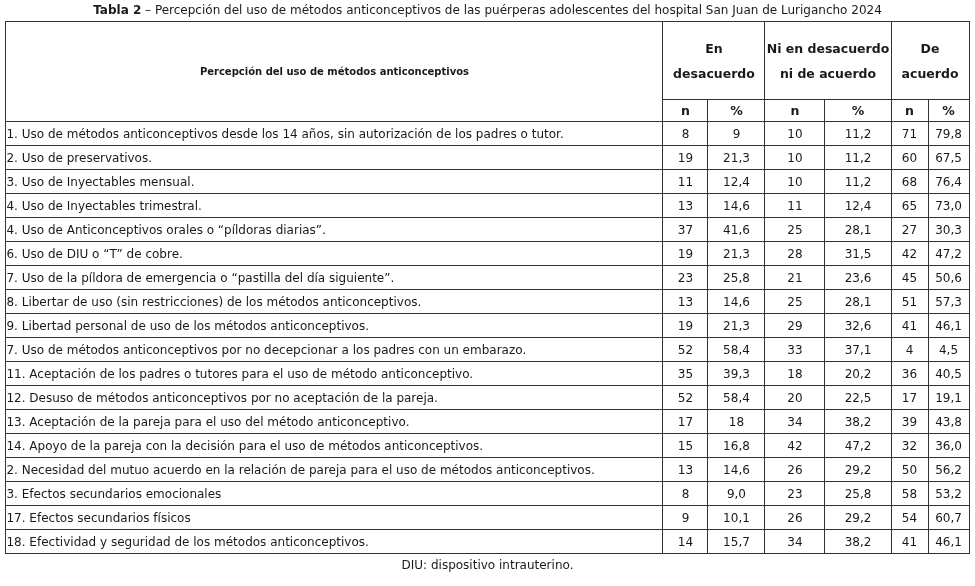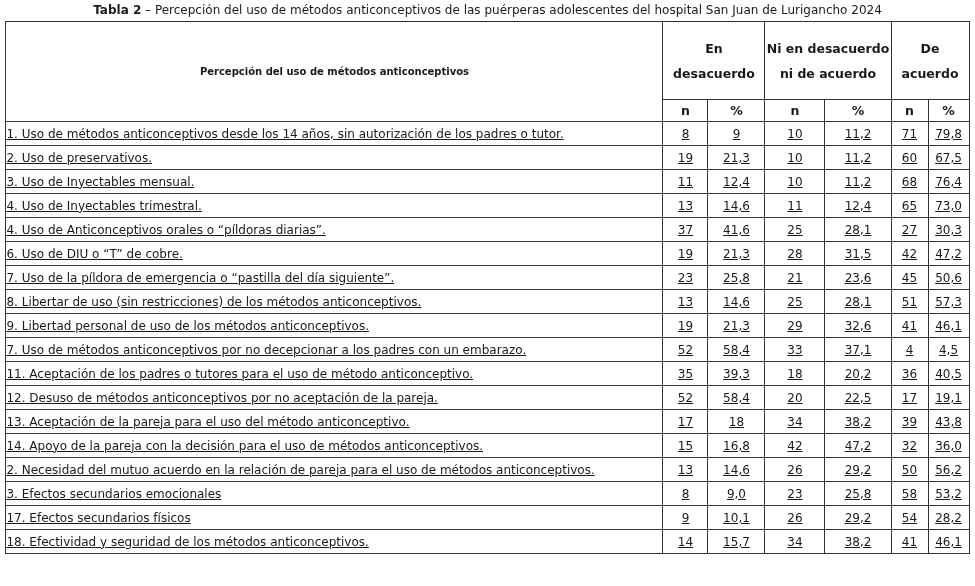--- a/index.html
+++ b/index.html
@@ -53,21 +53,21 @@
     line-height: 25px;
     padding: 0 4px;
   }
   tr.subhead-row { height: 22px; }
   tr.subhead-row th {
     font-size: 12.5px;
     font-weight: bold;
     text-align: center;
     vertical-align: middle;
   }
-  tbody tr { height: 24px; text-decoration: underline; }
+  tbody tr { height: 24px; }
   td.label {
     font-size: 12px;
     text-align: left;
     vertical-align: middle;
     padding: 0 4px 0 5px;
     white-space: nowrap;
   }
   td.num {
     font-size: 12px;
     text-align: center;
@@ -259,28 +259,29 @@
           <td class="num">58</td>
           <td class="num">53,2</td>
         </tr>
         <tr>
           <td class="label">17. Efectos secundarios físicos</td>
           <td class="num">9</td>
           <td class="num">10,1</td>
           <td class="num">26</td>
           <td class="num">29,2</td>
           <td class="num">54</td>
-          <td class="num">28,2</td>
+          <td class="num">60,7</td>
         </tr>
         <tr>
           <td class="label">18. Efectividad y seguridad de los métodos anticonceptivos.</td>
           <td class="num">14</td>
           <td class="num">15,7</td>
           <td class="num">34</td>
           <td class="num">38,2</td>
           <td class="num">41</td>
           <td class="num">46,1</td>
         </tr>
       </tbody>
   </table>
 
+  <div class="footnote">DIU: dispositivo intrauterino.</div>
 
 </div>
 
 </body></html>

